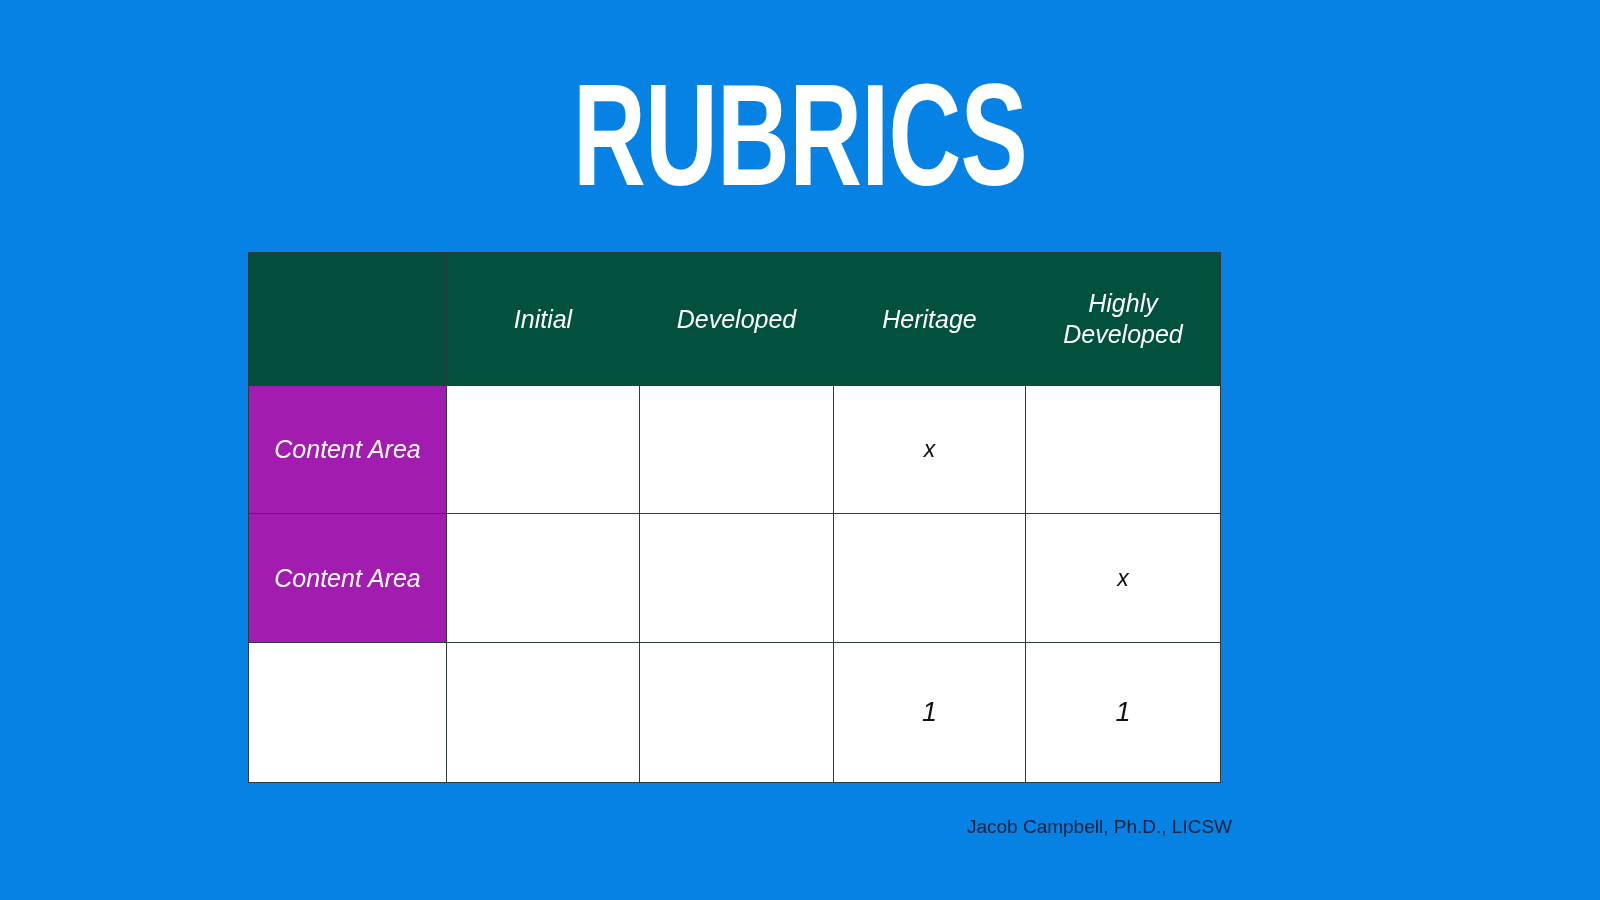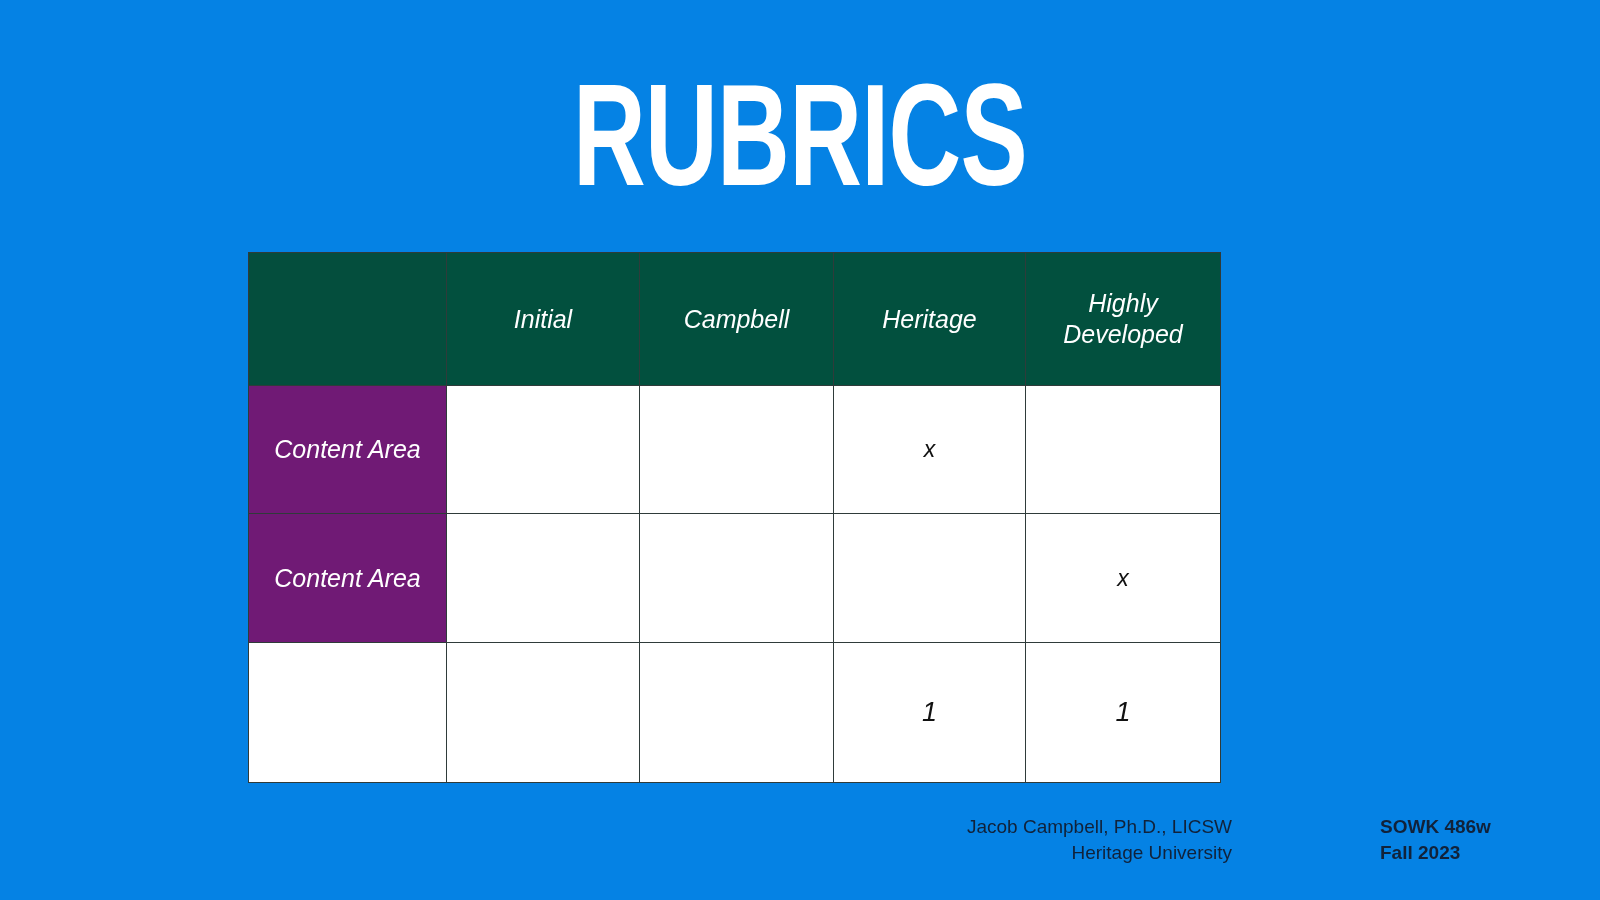--- a/index.html
+++ b/index.html
@@ -69,21 +69,21 @@
     font-size: 25px;
     line-height: 31px;
     padding: 0 8px;
   }
   .head-corner {
     background: #044e3d;
   }
 
   
   .label-cell {
-    background: #701a75;
+    background: #a21caf;
     color: #ffffff;
     font-size: 25px;
     text-align: left;
     padding-left: 18px;
   }
   .blank-cell {
     background: #ffffff;
   }
 
   
@@ -149,21 +149,21 @@
     <col class="col-label">
     <col class="col-scale">
     <col class="col-scale2">
     <col class="col-scale3">
     <col class="col-scale4">
   </colgroup>
   <thead>
     <tr class="head-row">
       <th class="head-cell head-corner"></th>
       <th class="head-cell">Initial</th>
-      <th class="head-cell">Campbell</th>
+      <th class="head-cell">Developed</th>
       <th class="head-cell">Heritage</th>
       <th class="head-cell">Highly Developed</th>
     </tr>
   </thead>
   <tbody>
     <tr class="body-row-1">
       <td class="label-cell">Content Area</td>
       <td class="data-cell mark"></td>
       <td class="data-cell mark"></td>
       <td class="data-cell mark">x</td>
@@ -183,21 +183,16 @@
       <td class="data-cell count">1</td>
       <td class="data-cell count">1</td>
     </tr>
   </tbody>
 </table>
 
 <div id="footer">
 
   <div id="footer-left">
     <div>Jacob Campbell, Ph.D., LICSW</div>
-    <div>Heritage University</div>
   </div>
 
-  <div id="footer-right">
-    <div>SOWK 486w</div>
-    <div>Fall 2023</div>
-  </div>
 
 </div>
 
 </body></html>

